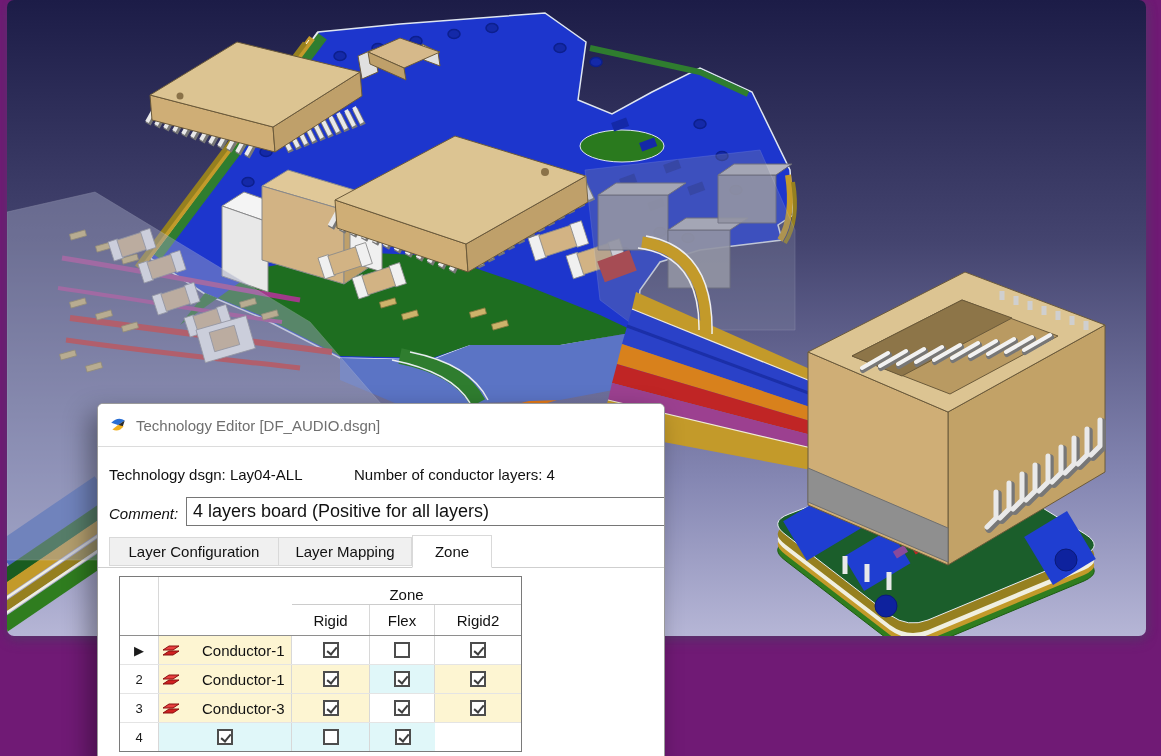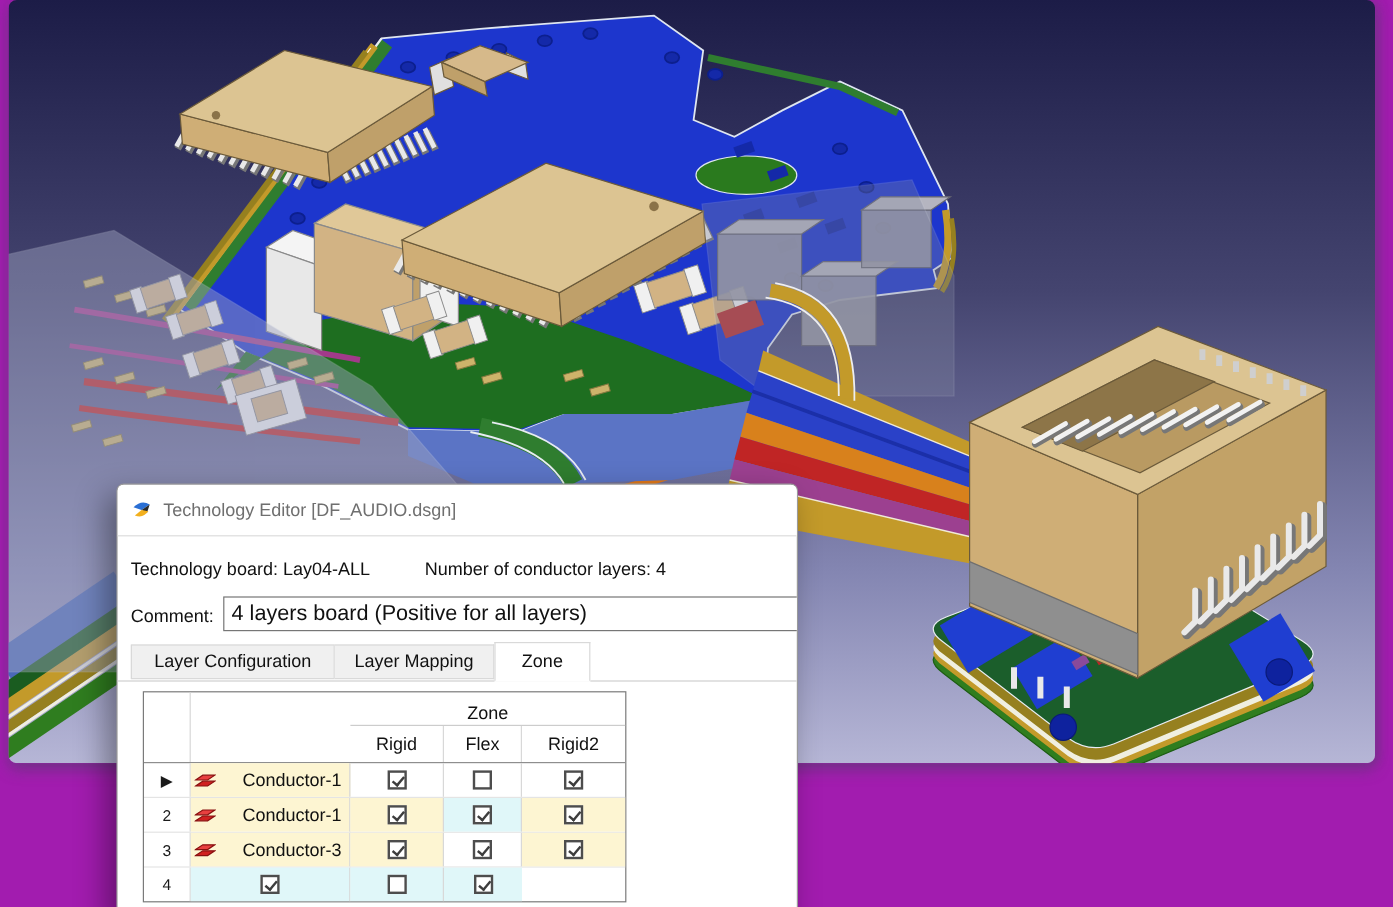--- a/index.html
+++ b/index.html
@@ -1,31 +1,31 @@
 <!DOCTYPE html>
 <html><head>
 <meta charset="utf-8">
 <style>
   html,body{margin:0;padding:0;background:#ffffff;}
-  .page{position:relative;width:1161px;height:756px;background:#a21caf;overflow:hidden;
+  .page{position:relative;width:1161px;height:756px;background:#701a75;overflow:hidden;
         font-family:"Liberation Sans",sans-serif;}
   
   .viewport3d{position:absolute;left:7px;top:0;width:1139px;height:636px;border-radius:7px;
         overflow:hidden;box-shadow:0 5px 12px rgba(70,70,100,.45),3px 0 8px rgba(70,70,100,.25);}
   .viewport3d svg{display:block;}
   
   .dlg{position:absolute;left:97px;top:403px;width:566px;height:360px;background:#fff;
        border:1px solid #9a9a9a;border-radius:6px 6px 0 0;
        box-shadow:-8px 10px 26px rgba(0,0,0,.38);font-size:15px;color:#111;overflow:hidden;}
   .dlg-title{height:42px;display:flex;align-items:center;padding:0 11px;color:#6f6f6f;
        border-bottom:1px solid #dcdcdc;background:#fff;}
   .dlg-title svg{margin-right:9px;flex:0 0 auto;}
   .t-info{position:absolute;left:11px;top:62px;white-space:nowrap;}
   .t-info2{position:absolute;left:256px;top:62px;white-space:nowrap;}
-  .comment-label{position:absolute;left:11px;top:101px;white-space:nowrap;}
+  .comment-label{position:absolute;left:11px;top:101px;white-space:nowrap;font-style:italic;}
   .comment-input{position:absolute;left:88px;top:93px;width:545px;height:27px;border:1px solid #767676;
        font-family:"Liberation Sans",sans-serif;font-size:18px;padding:0 6px;color:#111;background:#fff;}
   .tab-line{position:absolute;left:0;right:0;top:163px;height:1px;background:#cfcfcf;z-index:1;}
   .tabbar{position:absolute;left:11px;top:131px;height:33px;display:flex;align-items:center;z-index:2;}
   .tab{box-sizing:border-box;height:29px;background:#f0f0f0;border:1px solid #d9d9d9;border-left-width:0;
        display:flex;align-items:center;justify-content:center;white-space:nowrap;cursor:default;}
   .tab:first-child{border-left-width:1px;}
   .tab.t1{width:170px}.tab.t2{width:133px}.tab.t3{width:165px}.tab.t4{width:80px}
   .tab.active{height:33px;background:#fff;border:1px solid #d9d9d9;border-bottom:1px solid #fff;z-index:3;}
   
@@ -330,21 +330,21 @@
 
     <div class="dlg-title">
       <svg width="18" height="18" viewBox="0 0 16 16">
         <path d="M2,6 Q8,0 14,4 L8,8 Z" fill="#2a6fd4"></path>
         <path d="M14,4 L12,10 L8,8 Z" fill="#2b2b2b"></path>
         <path d="M3,12 Q9,14.5 13,9 L8,8 Z" fill="#f2b01e"></path>
       </svg>
       <span>Technology Editor [DF_AUDIO.dsgn]</span>
     </div>
 
-    <div class="t-info">Technology board: Lay04-ALL</div>
+    <div class="t-info">Technology dsgn: Lay04-ALL</div>
     <div class="t-info2">Number of conductor layers: 4</div>
 
     <div class="comment-label">Comment:</div>
     <input class="comment-input" type="text" value="4 layers board (Positive for all layers)" style="">
 
     <div class="tab-line"></div>
     <div class="tabbar">
       <div class="tab t1">
           <span>Layer Configuration</span>
         </div>

